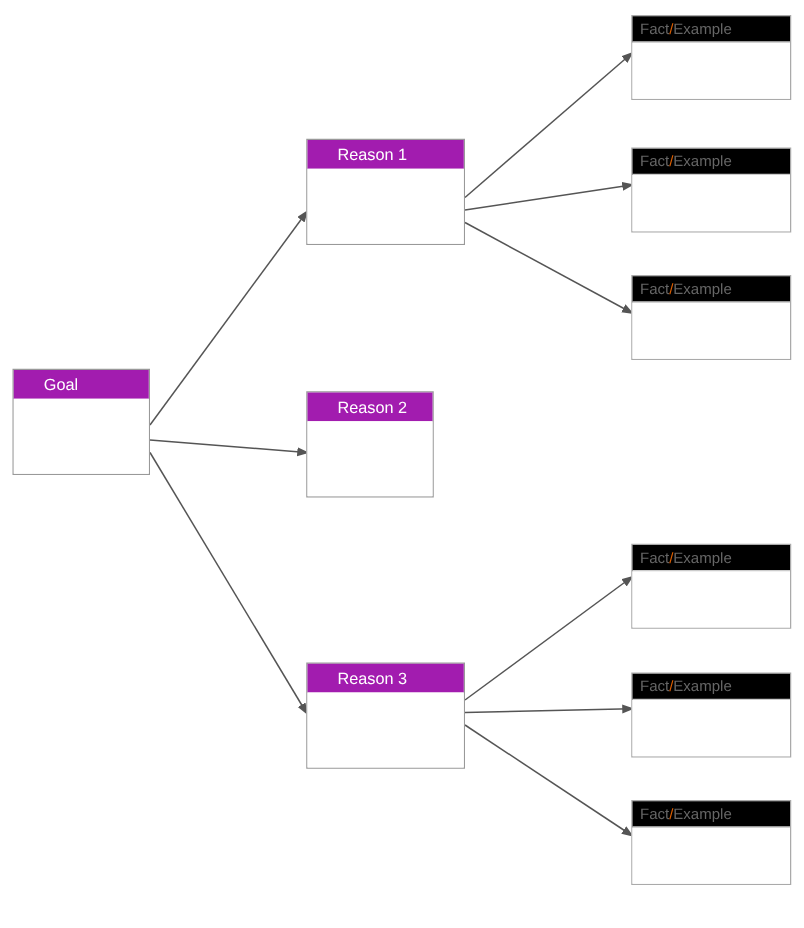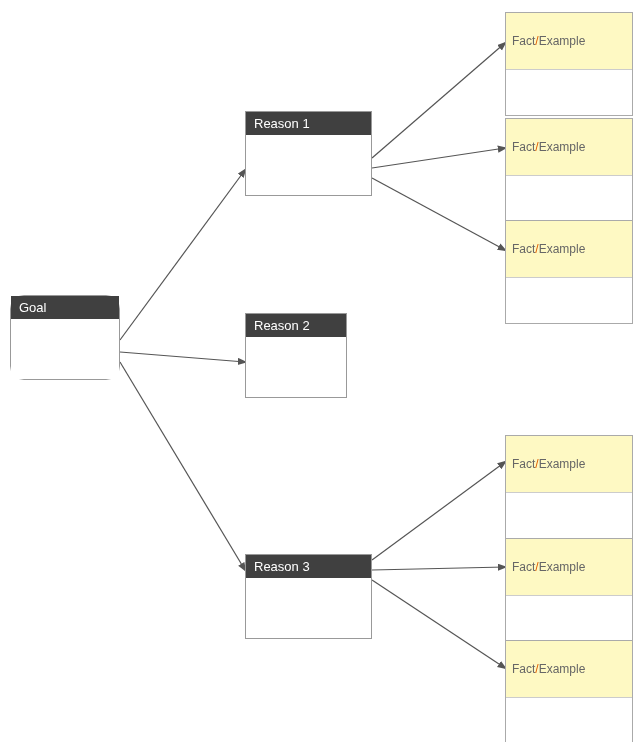--- a/index.html
+++ b/index.html
@@ -22,68 +22,66 @@
       width: 643px;
       height: 742px;
       pointer-events: none;
     }
     .node {
       position: absolute;
       border: 1px solid #999;
       background: #fff;
     }
     .node-header {
-      background: #404040;
+      background: #a21caf;
       color: #fff;
       font-size: 13px;
       font-weight: normal;
-      padding: 4px 8px;
+      padding: 4px 24px;
       white-space: nowrap;
     }
     .node-body {
       background: #fff;
       height: 60px;
     }
     
     .goal-node {
       left: 10px;
       top: 295px;
       width: 110px;
-      border-radius: 14px;
     }
     
     .reason1-node {
       left: 245px;
       top: 111px;
       width: 127px;
     }
     
     .reason2-node {
       left: 245px;
       top: 313px;
       width: 102px;
     }
     
     .reason3-node {
       left: 245px;
       top: 530px;
       width: 127px;
-      margin-top: 24px;
     }
     
     .fact-node {
       left: 505px;
       width: 128px;
       border: 1px solid #aaa;
     }
     .fact-header {
-      background: #fef9c3;
+      background: #000000;
       color: #666;
       font-size: 12px;
-      padding: 21px 6px;
+      padding: 3px 6px;
       border-bottom: 1px solid #ccc;
     }
     .fact-header span.f1 { color: #e06000; }
     .fact-body {
       height: 45px;
       background: #fff;
     }
     
     .fact1 { top: 12px; }
     .fact2 { top: 118px; }

